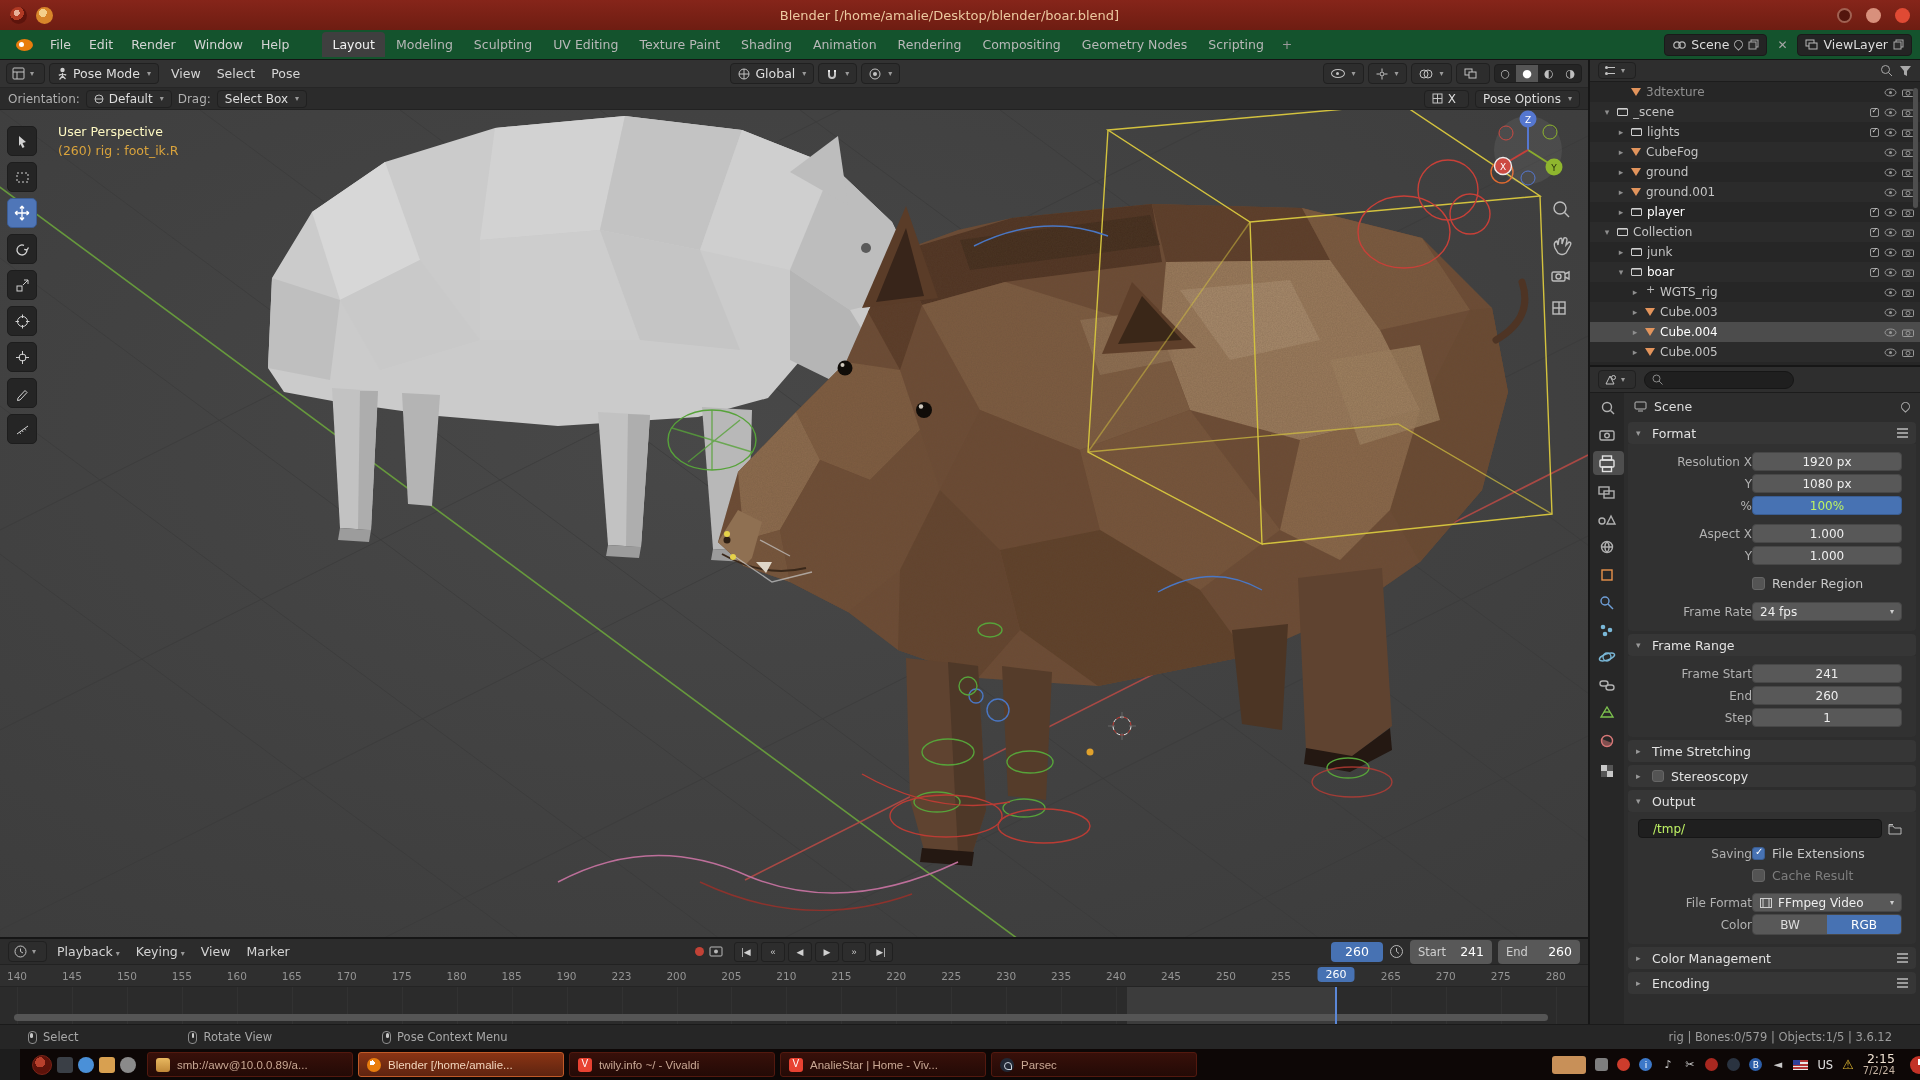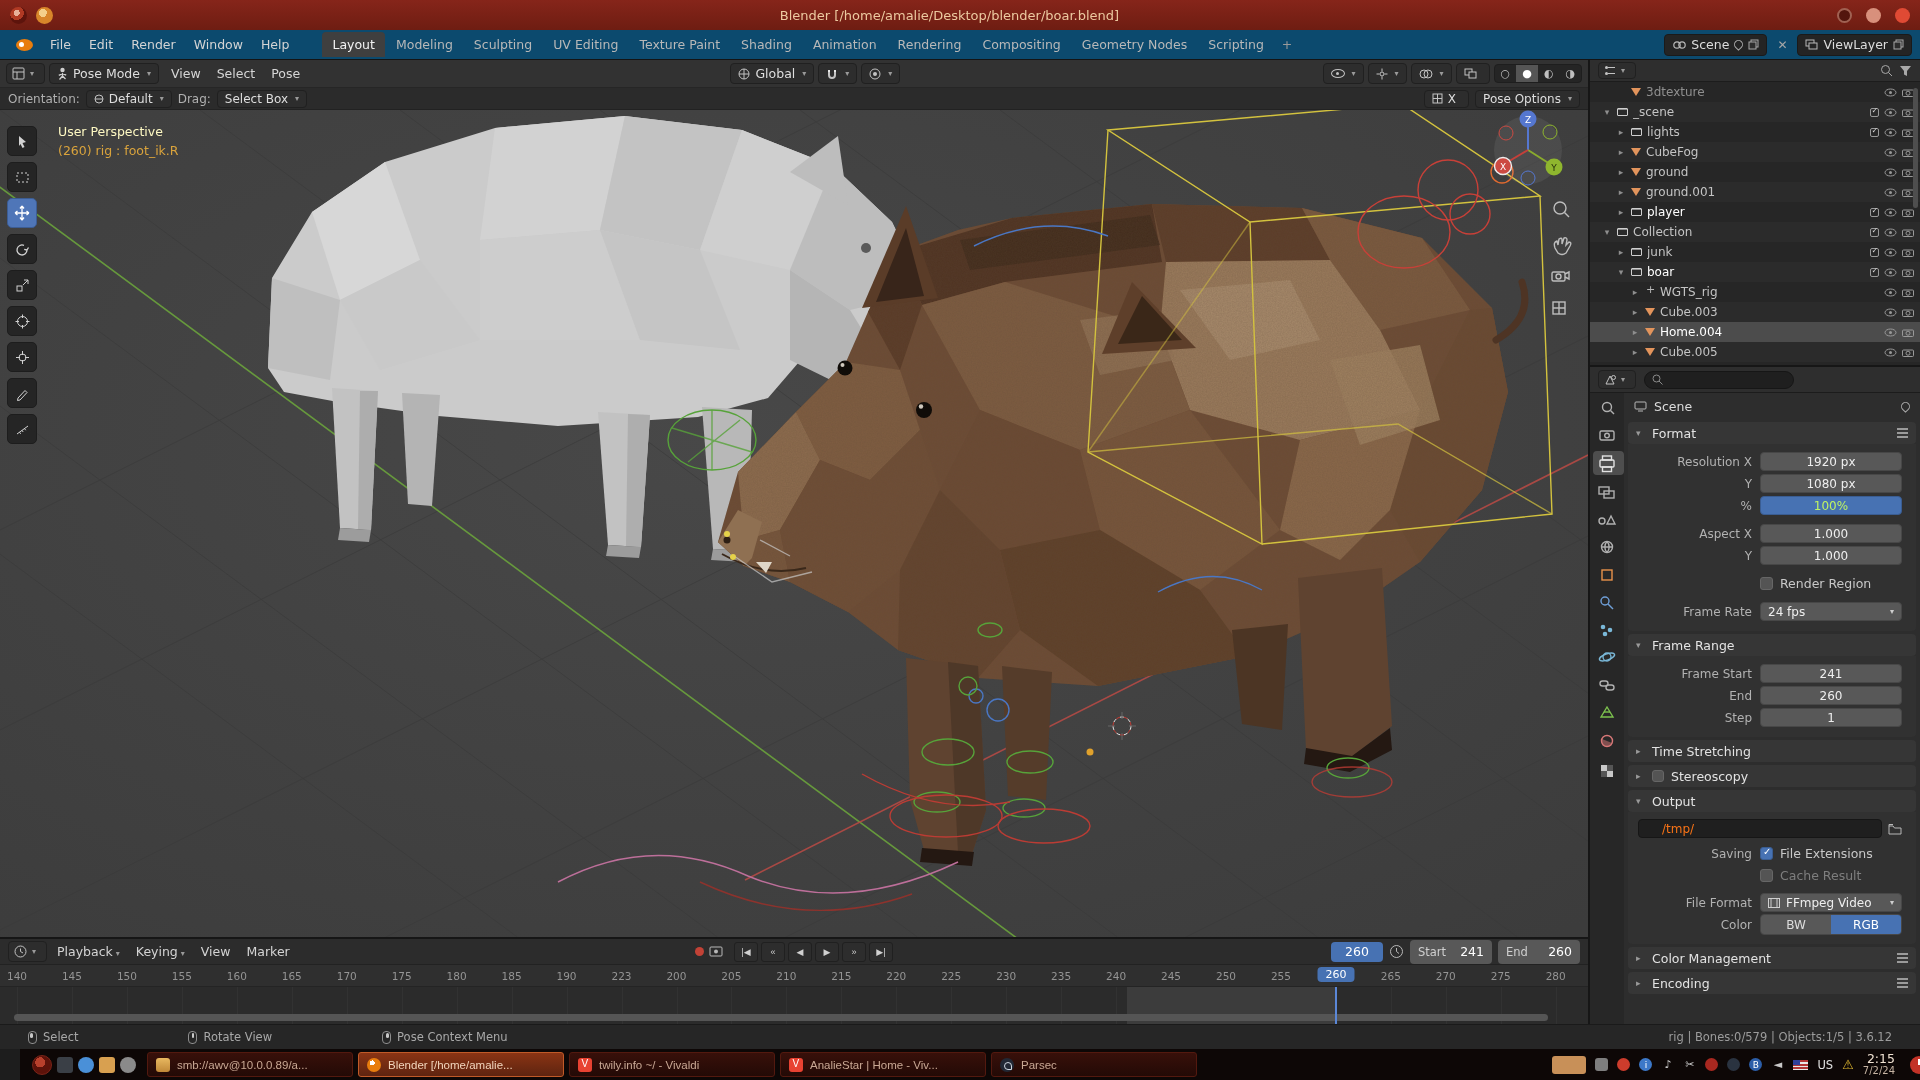--- a/index.html
+++ b/index.html
@@ -14,21 +14,21 @@
   .tb-ic.a { background:radial-gradient(circle at 40% 35%, #e8b09a 0 3px, #b03a24 3px 7px, #5d140c 7px); }
   .tb-ic.b { background:radial-gradient(circle at 40% 35%, #f4d08a 0 4px, #d8862a 4px); }
   .tb-title { flex:1; text-align:center; color:#ecc9a0; font-size:13px; }
   .tb-btns { display:flex; gap:14px; align-items:center; }
   .wb { width:15px; height:15px; border-radius:50%; }
   .wb.min { background:#53150d; border:2px solid #a06152; }
   .wb.max { background:#d8907c; }
   .wb.close { background:#e04a34; }
 
   
-  .menubar { position:absolute; left:0; top:30px; width:1920px; height:30px; background:#0c4a6e;
+  .menubar { position:absolute; left:0; top:30px; width:1920px; height:30px; background:#14532d;
     display:flex; align-items:center; padding:0 8px; border-bottom:1px solid #141414; }
   .blogo { width:17px; height:12px; border-radius:50% 50% 50% 50%; background:#e87d0d; position:relative; margin:0 8px; flex:none;}
   .blogo::after{content:""; position:absolute; left:3px; top:3px; width:5px; height:5px; border-radius:50%; background:#fff;}
   .menu-item { background:none; border:0; color:#d4d4d4; font:inherit; padding:4px 9px; cursor:default; }
   .tabs { display:flex; align-items:center; margin-left:24px; gap:1px; }
   .wtab { background:none; border:0; color:#b8b8b8; font:inherit; padding:5px 10px; border-radius:4px 4px 0 0; }
   .wtab.active { background:#3f3f3f; color:#f2f2f2; }
   .wtab.add { color:#9a9a9a; padding:5px 7px; }
   .mb-right { margin-left:auto; display:flex; align-items:center; gap:6px; }
   .sel-chip { display:flex; align-items:center; gap:5px; background:#242424; border:1px solid #1a1a1a;
@@ -99,28 +99,28 @@
     display:flex; align-items:center; padding:0 7px; gap:5px; }
   .pr-tabs { position:absolute; left:0; top:26px; bottom:0; width:34px; background:#272727; }
   .pr-content { margin-left:34px; height:calc(100% - 26px); overflow:hidden; padding-bottom:4px; }
   .crumb { height:26px; display:flex; align-items:center; gap:7px; padding:0 10px; color:#dcdcdc; }
   .pin { width:9px; height:9px; border:1.3px solid #a8a8a8; border-radius:50% 50% 50% 0; transform:rotate(-45deg); }
   .panel-h { height:22px; margin:3px 4px 0 4px; background:#363636; border-radius:4px;
     display:flex; align-items:center; gap:7px; padding:0 8px; color:#e3e3e3; }
   .panel-h .car { color:#9a9a9a; font-size:9px; width:9px; }
   .panel-h .hamb { margin-left:auto; width:11px; height:2px; background:#9a9a9a; box-shadow:0 4px 0 #9a9a9a, 0 -4px 0 #9a9a9a; }
   .panel-b { background:#313131; margin:0 4px; border-radius:0 0 4px 4px; padding:6px 0 8px 0; }
-  .prow { display:grid; grid-template-columns:118px 1fr; gap:8px; align-items:center; min-height:21px; padding:0 14px 0 6px; margin:1px 0;}
+  .prow { display:grid; grid-template-columns:118px 1fr; gap:0; align-items:center; min-height:21px; padding:0 14px 0 6px; margin:1px 0;}
   .prow .pl { text-align:right; color:#b2b2b2; font-size:12px; white-space:nowrap; overflow:hidden;}
   .field { height:19px; background:#585858; border-radius:4px; color:#eee; font-size:12px;
     display:flex; align-items:center; justify-content:center; border:1px solid #474747;}
   .field.slider { background:#4772b3; border-color:#3a5d92; color:#bef264; }
   .field.drop { justify-content:flex-start; padding:0 7px; gap:6px; }
   .field.drop::after { content:"▾"; font-size:8px; color:#cfcfcf; margin-left:auto; }
-  .field.text { justify-content:flex-start; padding:0 23px; background:#1f1f1f; border-color:#161616; color:#f97316;}
+  .field.text { justify-content:flex-start; padding:0 14px; background:#1f1f1f; border-color:#161616; color:#bef264;}
   .chkrow { display:flex; align-items:center; gap:7px; }
   .cb { width:13px; height:13px; border-radius:3px; background:#545454; border:1px solid #666; position:relative; flex:none;}
   .cb.on { background:#4772b3; border-color:#3a5d92; }
   .cb.on::after { content:"✓"; position:absolute; left:2px; top:-2px; color:#fff; font-size:10px; }
   .dimtxt { color:#7e7e7e; }
   .toggle2 { display:flex; width:100%; border-radius:4px; overflow:hidden; border:1px solid #474747;}
   .toggle2 span { flex:1; height:19px; display:flex; align-items:center; justify-content:center; font-size:12px;
     background:#585858; color:#ddd; }
   .toggle2 span.on { background:#4772b3; color:#fff; }
 
@@ -957,21 +957,21 @@
             </svg>
             <svg width="12" height="9">
               <rect x="0.5" y="2" width="11" height="6.5" rx="1" fill="none" stroke="#999"></rect>
               <circle cx="6" cy="5.2" r="2" fill="none" stroke="#999"></circle>
             </svg>
           </div>
 
           <div class="ol-row ind2 active">
             <span class="ol-arr">▸</span>
             <span class="oi mesh"></span>
-            <span class="ol-name">Home.004</span>
+            <span class="ol-name">Cube.004</span>
 
             <svg width="13" height="9">
               <ellipse cx="6.5" cy="4.5" rx="5.5" ry="3.5" fill="none" stroke="#999"></ellipse>
               <circle cx="6.5" cy="4.5" r="1.5" fill="#999"></circle>
             </svg>
             <svg width="12" height="9">
               <rect x="0.5" y="2" width="11" height="6.5" rx="1" fill="none" stroke="#999"></rect>
               <circle cx="6" cy="5.2" r="2" fill="none" stroke="#999"></circle>
             </svg>
           </div>

